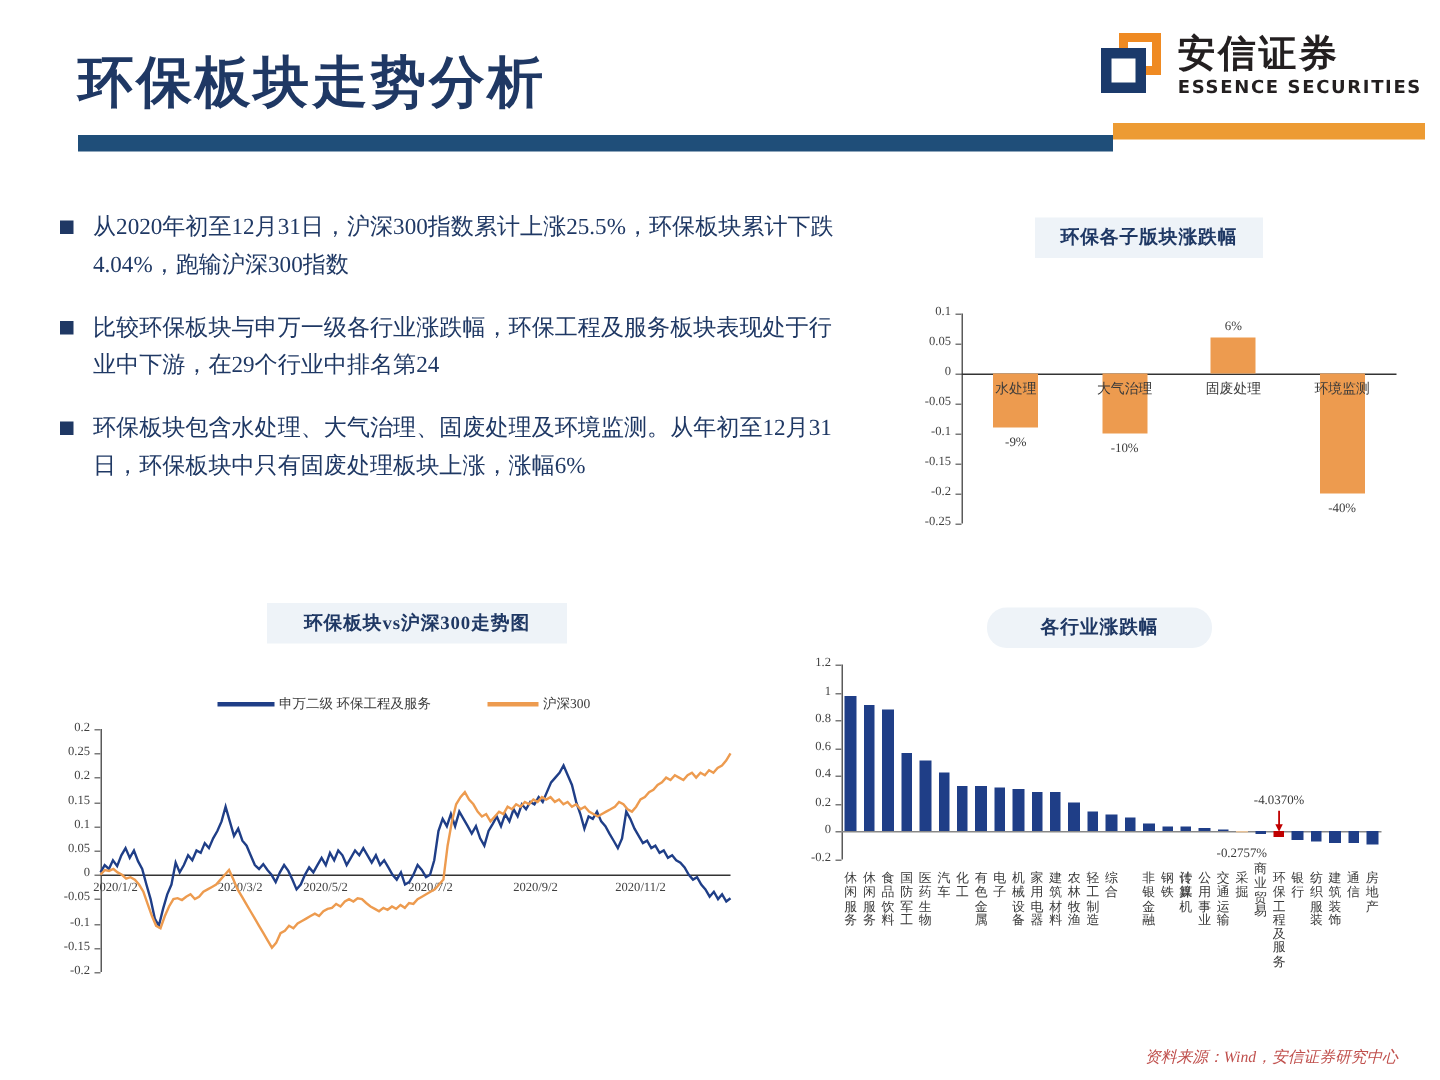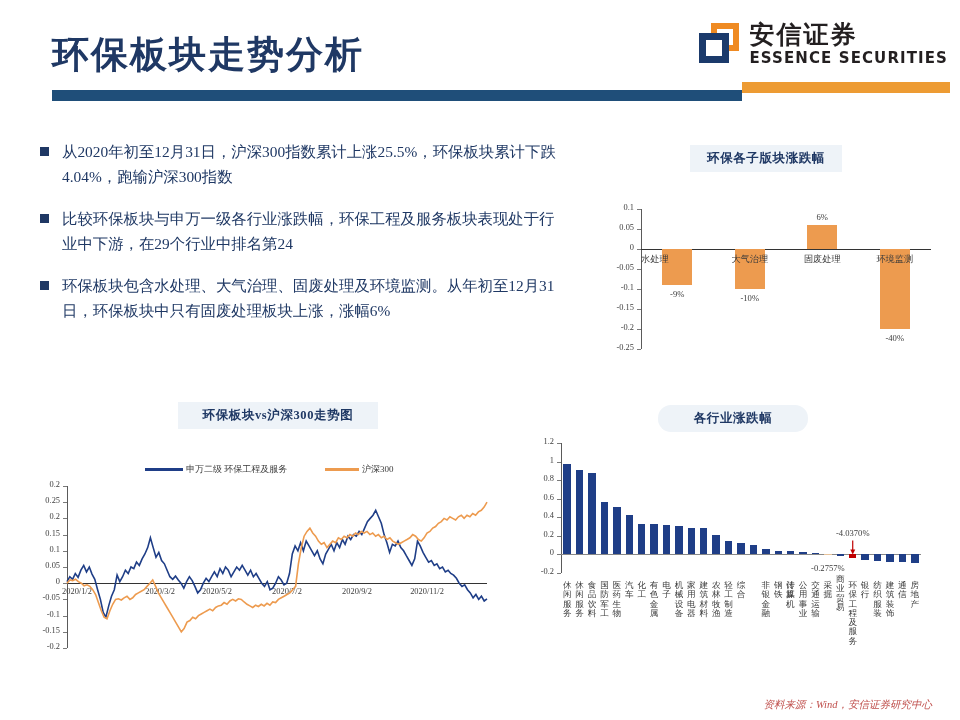--- a/index.html
+++ b/index.html
@@ -33,21 +33,21 @@
     position:absolute;left:0;top:10px;width:30px;height:30px;
     border:7px solid #1b3a6b;box-sizing:border-box;background:#fff;
   }
   .logo-text{display:flex;flex-direction:column;line-height:1;}
   .logo-cn{
     font-family:"DejaVu Sans","Liberation Sans",sans-serif;
     font-weight:bold;font-size:25px;color:#231f20;letter-spacing:2px;
   }
   .logo-en{
     font-family:"DejaVu Sans","Liberation Sans",sans-serif;
-    font-weight:bold;font-size:15px;color:#231f20;letter-spacing:1.1px;margin-top:4px;
+    font-weight:bold;font-size:12px;color:#231f20;letter-spacing:1.1px;margin-top:4px;
   }
 
   
   #bullets{position:absolute;left:40px;top:140px;width:520px;}
   .bullet{display:flex;margin-bottom:17px;}
   .bullet-marker{
     width:9px;height:9px;background:#1f3864;margin-top:7px;margin-right:13px;flex:0 0 auto;
   }
   .bullet-text{
     font-size:15.4px;line-height:1.62;color:#1f3864;
@@ -146,21 +146,21 @@
       <div class="tick" style="left: 42px; top: 94px; width: 4px; height: 1px;"></div>
       <div class="axis-label" style="left: 0px; top: 88px; width: 39px; text-align: right;">-0.1</div>
       <div class="tick" style="left: 42px; top: 114px; width: 4px; height: 1px;"></div>
       <div class="axis-label" style="left: 0px; top: 108px; width: 39px; text-align: right;">-0.15</div>
       <div class="tick" style="left: 42px; top: 134px; width: 4px; height: 1px;"></div>
       <div class="axis-label" style="left: 0px; top: 128px; width: 39px; text-align: right;">-0.2</div>
       <div class="tick" style="left: 42px; top: 154px; width: 4px; height: 1px;"></div>
       <div class="axis-label" style="left: 0px; top: 148px; width: 39px; text-align: right;">-0.25</div>
       <div class="axisline" style="left: 46px; top: 54px; width: 290px; height: 1.2px; background: rgb(51, 51, 51);"></div>
       <div class="bar" style="left: 67.025px; top: 54px; width: 30.45px; height: 36px; background: rgb(237, 155, 79);"></div>
-      <div class="cat-label" style="left: 46px; top: 58px; width: 60px; text-align: left;">水处理</div>
+      <div class="cat-label" style="left: 36px; top: 58px; width: 60px; text-align: right;">水处理</div>
       <div class="bar-label" style="left: 52.25px; top: 94px; width: 60px; text-align: center;">-9%</div>
       <div class="bar" style="left: 139.525px; top: 54px; width: 30.45px; height: 40px; background: rgb(237, 155, 79);"></div>
       <div class="cat-label" style="left: 124.75px; top: 58px; width: 60px; text-align: center;">大气治理</div>
       <div class="bar-label" style="left: 124.75px; top: 98px; width: 60px; text-align: center;">-10%</div>
       <div class="bar" style="left: 212.025px; top: 30px; width: 30.45px; height: 24px; background: rgb(237, 155, 79);"></div>
       <div class="cat-label" style="left: 197.25px; top: 58px; width: 60px; text-align: center;">固废处理</div>
       <div class="bar-label" style="left: 197.25px; top: 17px; width: 60px; text-align: center;">6%</div>
       <div class="bar" style="left: 284.525px; top: 54px; width: 30.45px; height: 80px; background: rgb(237, 155, 79);"></div>
       <div class="cat-label" style="left: 269.75px; top: 58px; width: 60px; text-align: center;">环境监测</div>
       <div class="bar-label" style="left: 269.75px; top: 138px; width: 60px; text-align: center;">-40%</div>

